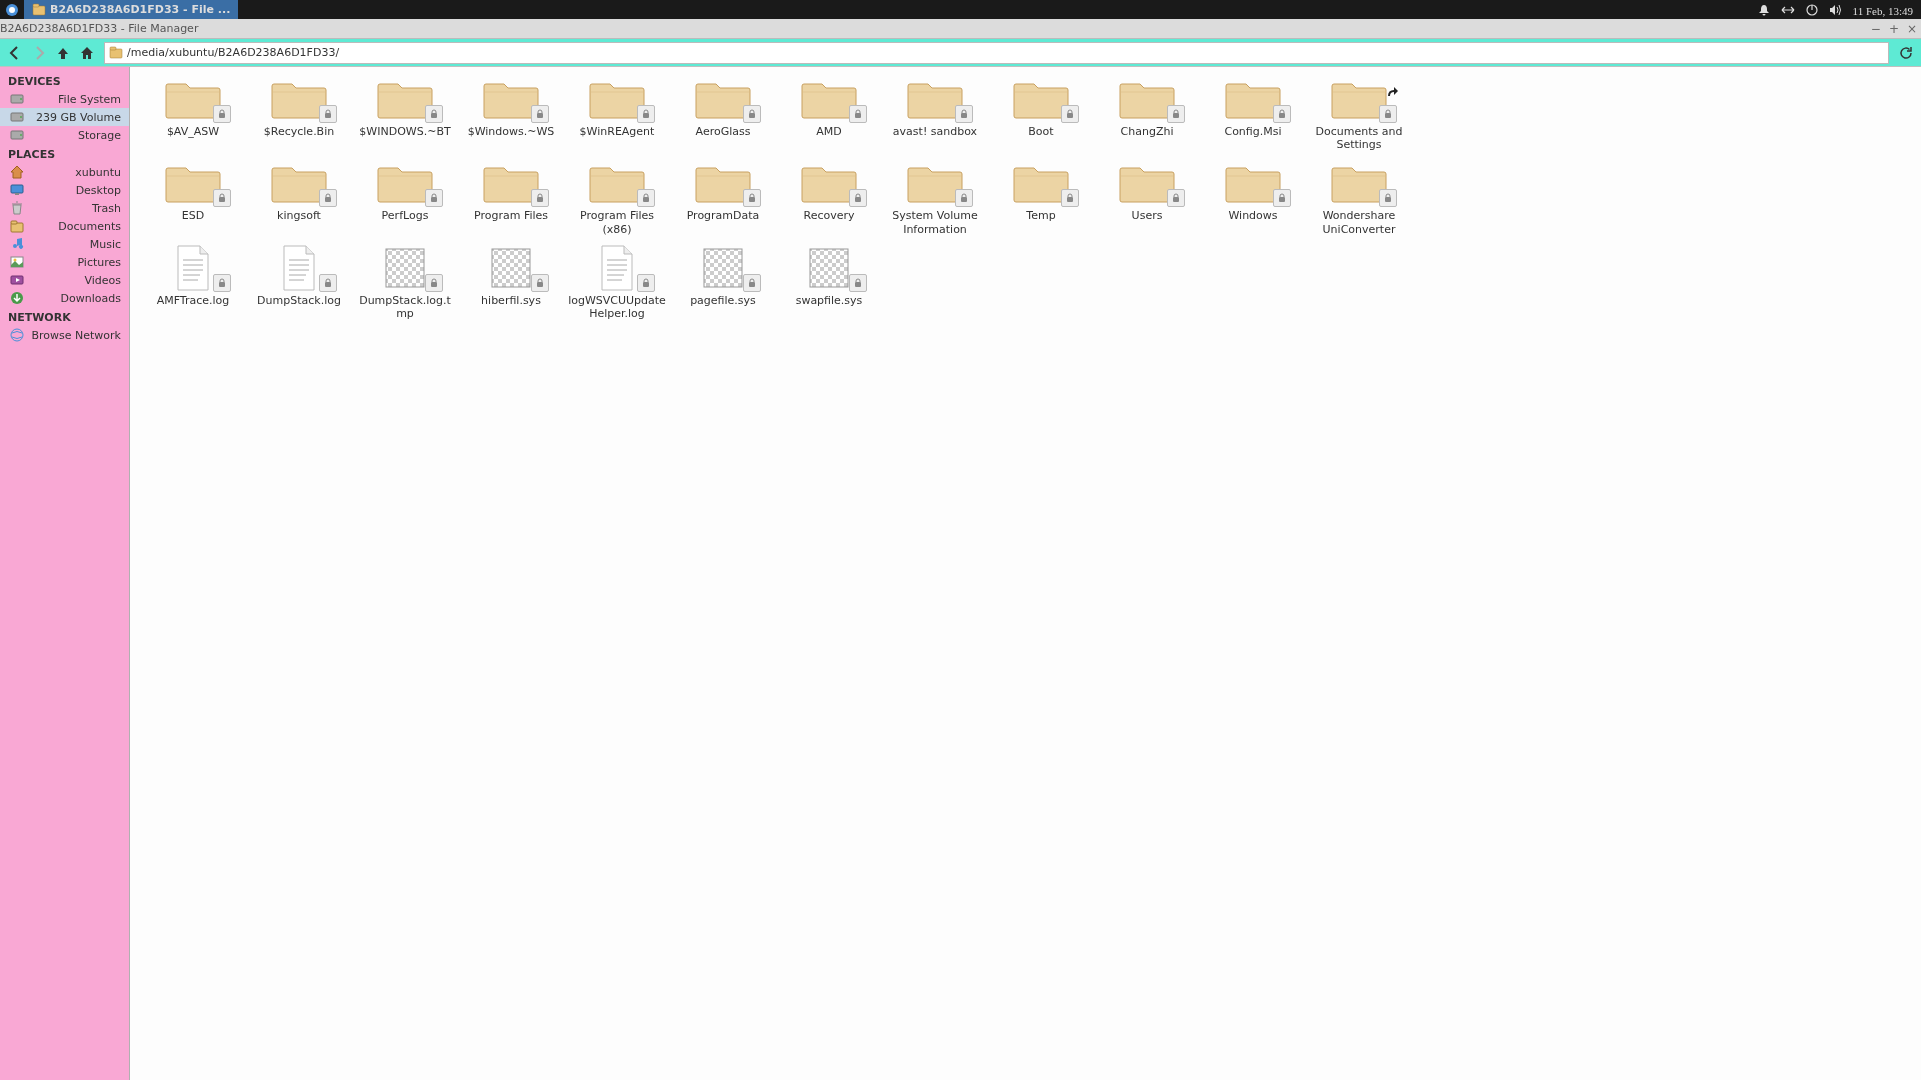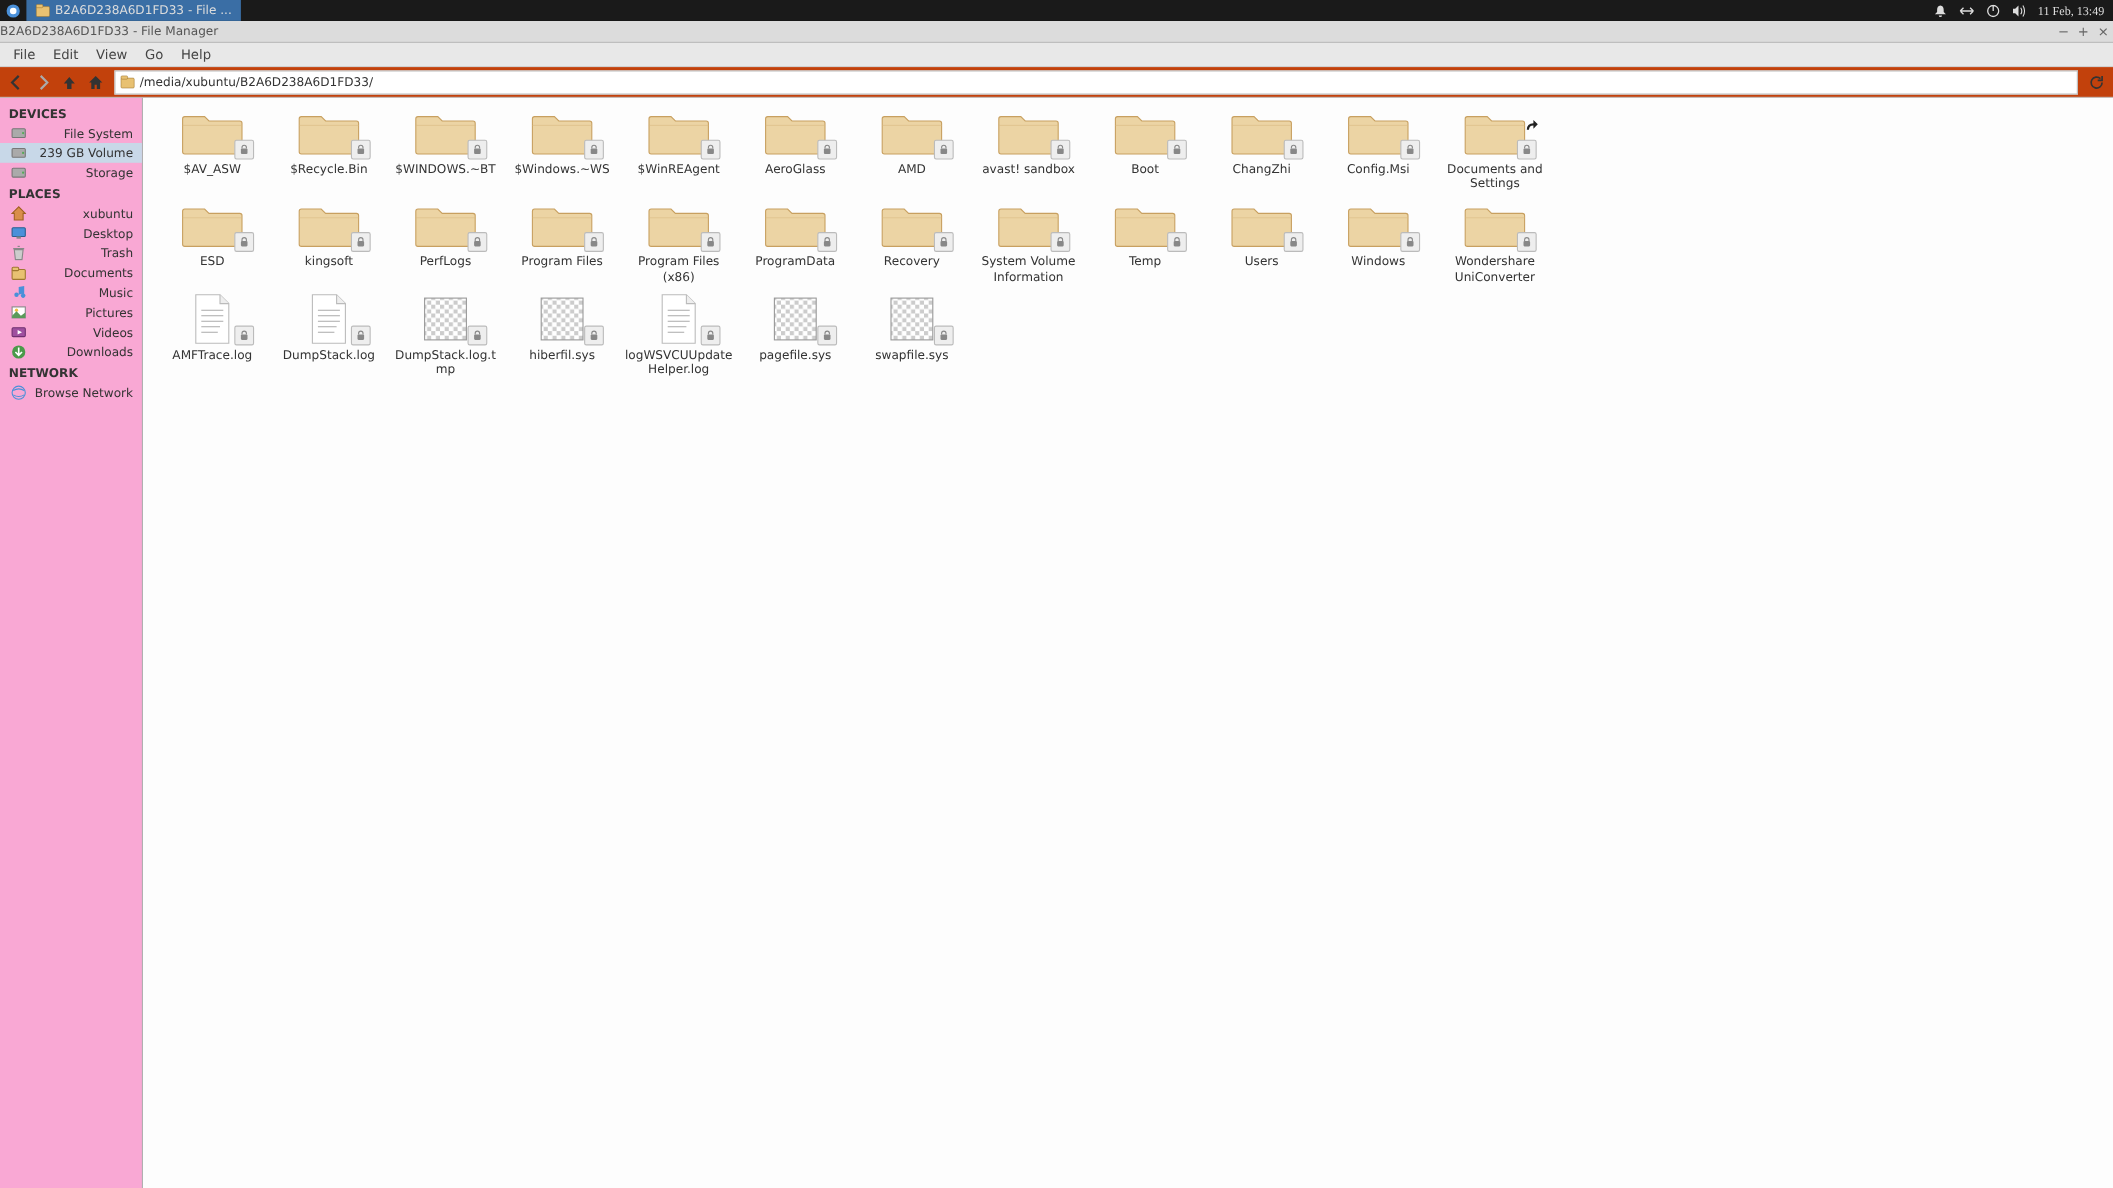--- a/index.html
+++ b/index.html
@@ -1,33 +1,33 @@
 <!DOCTYPE html>
 <html><head>
 <meta charset="utf-8">
 <style>
 * { box-sizing: border-box; margin: 0; padding: 0; }
 body { font-family: "DejaVu Sans", "Liberation Sans", sans-serif; font-size: 11px; background: #000; width: 1921px; height: 1080px; overflow: hidden; color: #333; }
 .taskbar { height: 19px; background: #1a1a1a; display: flex; align-items: center; color: #ddd; font-size: 11px; }
 .taskbar-left { display: flex; align-items: center; gap: 4px; }
 .taskbar-app-icon { width: 16px; height: 16px; margin-left: 4px; display: flex; align-items: center; justify-content: center; }
-.taskbar-item { background: #3a6ea5; padding: 2px 8px; display: flex; align-items: center; gap: 4px; height: 19px; }
+.taskbar-item { background: #3a6ea5; padding: 2px 8px; display: flex; align-items: center; gap: 4px; height: 19px; font-weight: bold; }
 .taskbar-right { margin-left: auto; display: flex; align-items: flex-end; gap: 10px; padding-right: 8px; font-family: Liberation Serif, serif; }
 .tray-icon { width: 14px; height: 14px; display: flex; align-items: center; justify-content: center; }
 
 .window { position: relative; height: calc(100% - 19px); background: #e8e8e8; display: flex; flex-direction: column; }
 .titlebar { height: 20px; background: #dcdcdc; display: flex; align-items: center; justify-content: flex-start; position: relative; border-bottom: 1px solid #bbb; }
 .titlebar-text { font-size: 11px; color: #555; }
 .titlebar-controls { position: absolute; right: 4px; display: flex; gap: 8px; font-size: 12px; color: #666; }
 .titlebar-controls span { cursor: pointer; }
 
 .menubar { height: 22px; background: #e8e8e8; display: flex; align-items: center; padding: 0 4px; border-bottom: 1px solid #d0d0d0; }
 .menubar-item { padding: 3px 8px; font-size: 12px; color: #444; }
 
-.toolbar { height: 28px; background: #c2410c; display: flex; align-items: center; padding: 0 4px; gap: 2px; border-bottom: 1px solid #c0c0c0; }
+.toolbar { height: 28px; background: #5eead4; display: flex; align-items: center; padding: 0 4px; gap: 2px; border-bottom: 1px solid #c0c0c0; }
 .toolbar-btn { width: 22px; height: 22px; display: flex; align-items: center; justify-content: center; color: #333; }
 .toolbar-btn.disabled { color: #aaa; }
 .pathbar { flex: 1; display: flex; align-items: center; background: #fff; border: 1px solid #bbb; height: 22px; margin: 0 4px; padding: 0 4px; gap: 4px; }
 .pathbar-text { font-size: 11px; color: #333; }
 .reload-btn { width: 22px; height: 22px; display:flex; align-items:center; justify-content:center; color:#333; }
 
 .body-area { flex: 1; display: flex; min-height: 0; }
 .sidebar { width: 130px; background: #f9a8d4; border-right: 1px solid #b0b0b0; padding: 4px 0; overflow-y: auto; }
 .sidebar-header { font-weight: bold; font-size: 11px; padding: 4px 8px 2px; color: #333; }
 .sidebar-item { padding: 2px 8px 2px 10px; display: flex; align-items: center; gap: 6px; font-size: 11px; color: #333; justify-content: space-between; }
@@ -101,27 +101,20 @@
 
   <div class="titlebar">
     <span class="titlebar-text">B2A6D238A6D1FD33 - File Manager</span>
     <div class="titlebar-controls">
       <span>−</span>
       <span>+</span>
       <span>×</span>
     </div>
   </div>
 
-  <div class="menubar" id="menubar">
-      <div class="menubar-item">File</div>
-      <div class="menubar-item">Edit</div>
-      <div class="menubar-item">View</div>
-      <div class="menubar-item">Go</div>
-      <div class="menubar-item">Help</div>
-    </div>
 
   <div class="toolbar">
     <div class="toolbar-btn">
         <svg width="16" height="16" viewBox="0 0 16 16">
           <path d="M10 2 L4 8 L10 14" stroke="#333" stroke-width="2" fill="none"></path>
         </svg>
       </div>
     <div class="toolbar-btn disabled">
         <svg width="16" height="16" viewBox="0 0 16 16">
           <path d="M6 2 L12 8 L6 14" stroke="#aaa" stroke-width="2" fill="none"></path>

